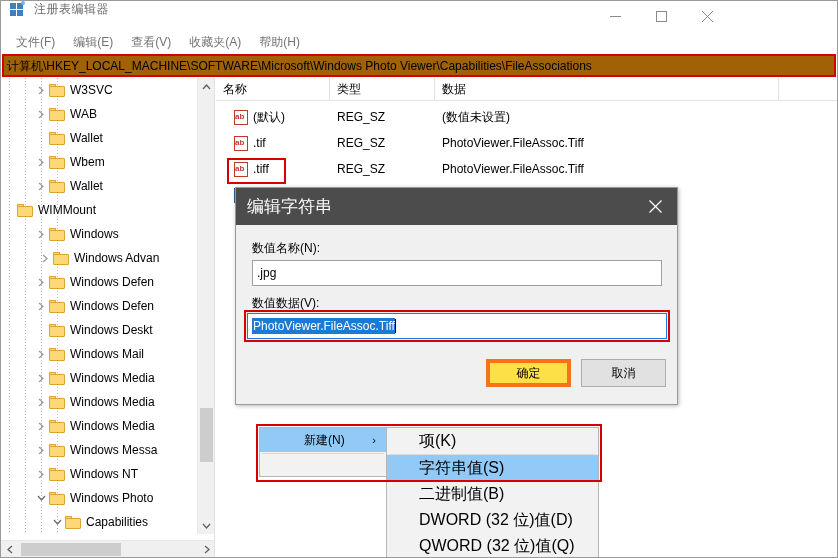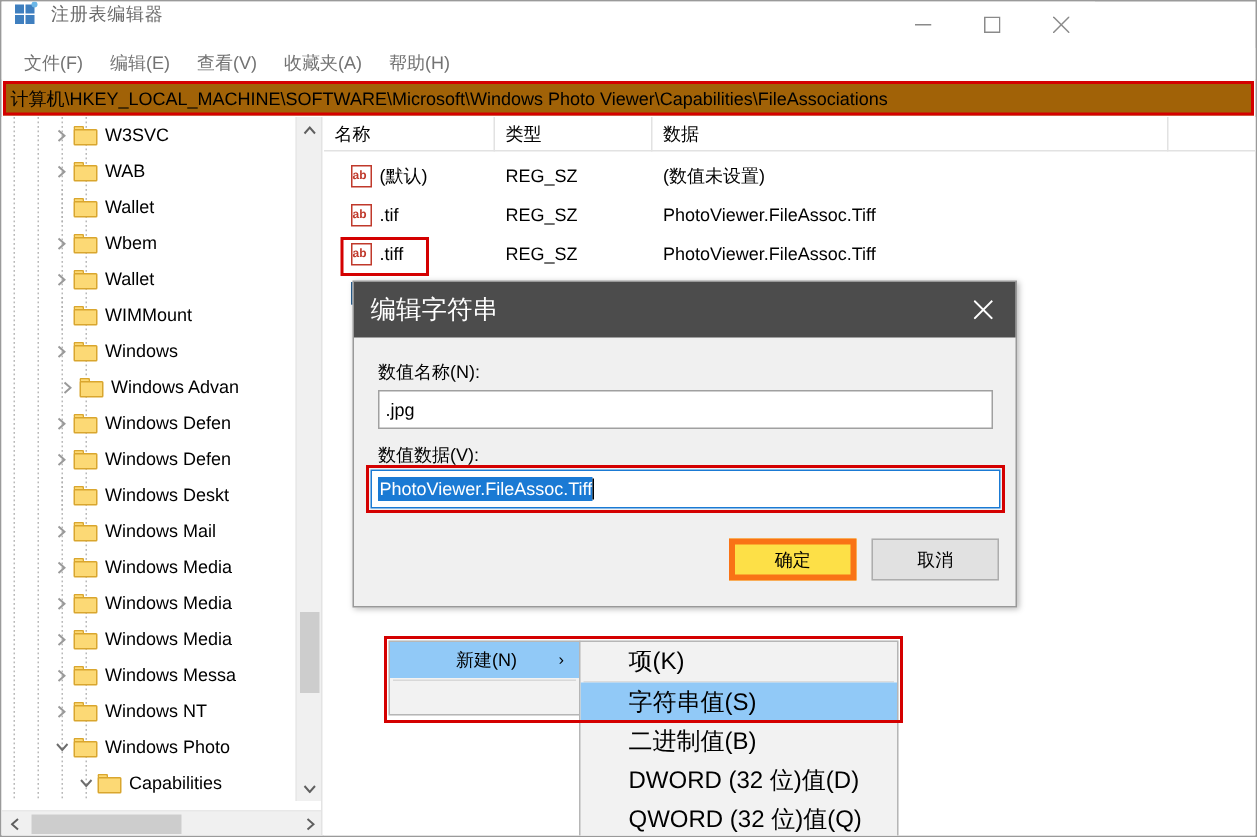--- a/index.html
+++ b/index.html
@@ -361,21 +361,21 @@
                 <svg width="6" height="9" viewBox="0 0 6 9">
                   <polyline points="1,1 5,4.5 1,8" fill="none" stroke="#9a9a9a" stroke-width="1.3"></polyline>
                 </svg>
               </span>
               <span class="folder">
                 <span class="tab"></span>
                 <span class="body"></span>
               </span>
               <span class="tlabel">Wallet</span>
             </div>
-            <div class="tnode" style="padding-left: 32px;">
+            <div class="tnode" style="">
               <span class="dots"></span>
               <span class="folder">
                 <span class="tab"></span>
                 <span class="body"></span>
               </span>
               <span class="tlabel">WIMMount</span>
             </div>
             <div class="tnode" style="padding-left: 32px;">
               <span class="twist">
                 <svg width="6" height="9" viewBox="0 0 6 9">

